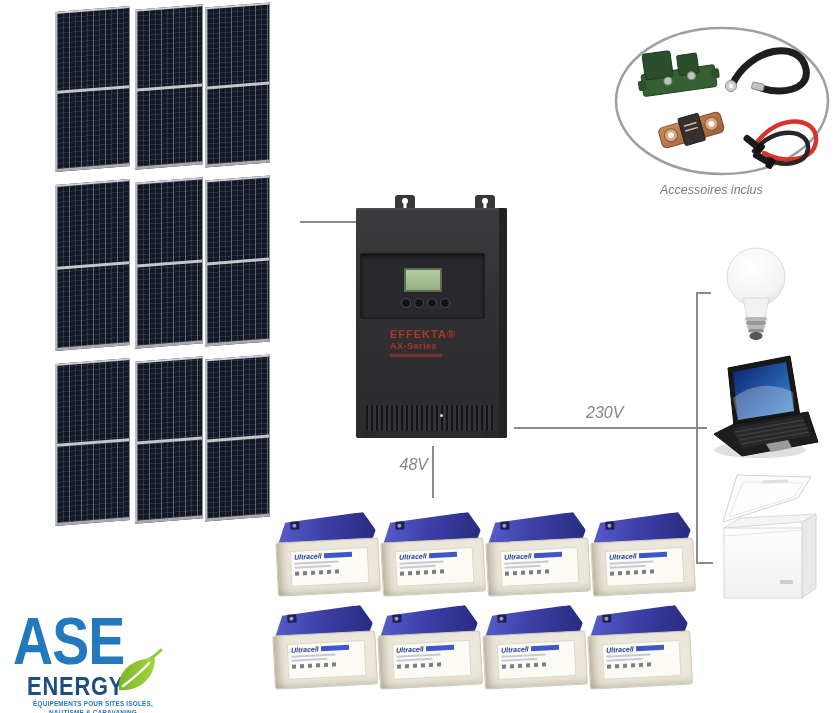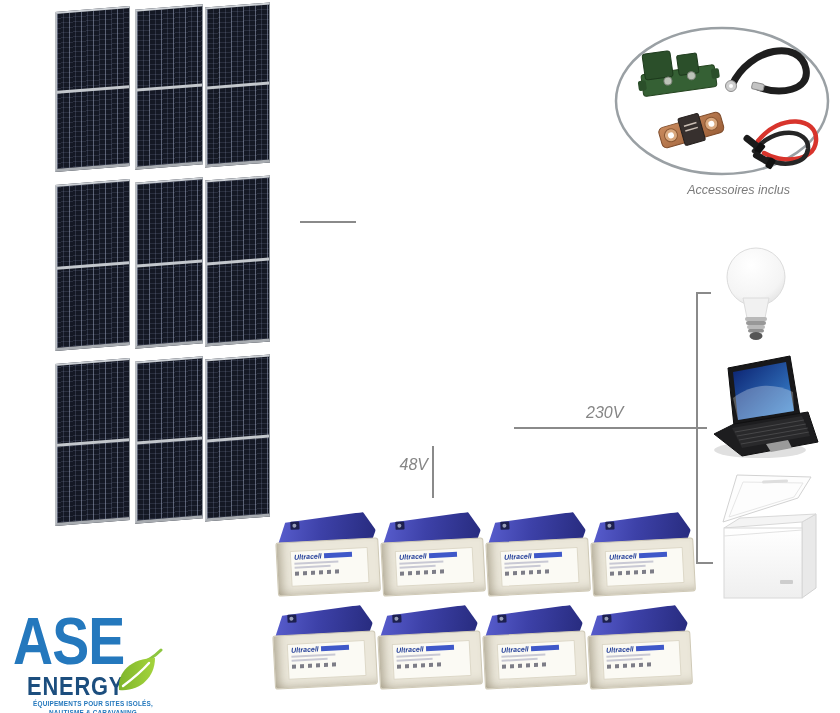--- a/index.html
+++ b/index.html
@@ -38,21 +38,21 @@
   .inv-brand-name{font-size:11px;font-weight:bold;letter-spacing:1px;}
   .inv-brand-series{font-size:9px;font-weight:bold;letter-spacing:.5px;margin-top:1px;}
   .inv-brand-sub{width:52px;height:3px;background:rgba(173,53,42,.6);margin-top:3px;}
   .inv-grille{position:absolute;left:10px;top:197px;width:128px;height:26px;border-radius:2px;
     background:repeating-linear-gradient(90deg,#151517 0 2px,#323335 2px 5px);}
   .inv-screw{position:absolute;left:84px;top:206px;width:3px;height:3px;border-radius:50%;background:#d6d6d6;}
   .inv-foot{position:absolute;bottom:0;width:10px;height:6px;background:#29292b;}
 
   
   .acc-circle{position:absolute;left:612px;top:25px;width:220px;height:152px;}
-  .acc-caption{position:absolute;left:660px;top:183px;width:130px;text-align:right;
+  .acc-caption{position:absolute;left:660px;top:183px;width:130px;text-align:left;
     font-style:italic;font-size:12.5px;color:#7a7a7a;}
 
   
   .battery{position:absolute;width:103px;height:82px;transform:rotate(-3deg);}
   .bat-top{position:absolute;left:2px;top:0;width:99px;height:30px;
     background:linear-gradient(100deg,#5a5fd0 0%,#3d41a8 45%,#272b7e 100%);
     clip-path:polygon(0% 100%,9% 22%,88% 0%,100% 62%,95% 100%);}
   .bat-term{position:absolute;left:16px;top:6px;width:9px;height:8px;background:#1d2050;border-radius:1px;}
   .bat-term::after{content:'';position:absolute;left:2px;top:2px;width:4px;height:4px;background:#9aa0b8;border-radius:50%;}
   .bat-body{position:absolute;left:0;top:26px;width:103px;height:54px;background:#ebe7da;
@@ -117,20 +117,44 @@
 
   <div class="wire" style="left:300px;top:221px;width:56px;height:2px;"></div>
   <div class="wire" style="left:432px;top:446px;width:2px;height:52px;"></div>
   <div class="wire" style="left:514px;top:427px;width:193px;height:2px;"></div>
   <div class="wire" style="left:696px;top:292px;width:2px;height:272px;"></div>
   <div class="wire" style="left:696px;top:292px;width:15px;height:2px;"></div>
   <div class="wire" style="left:696px;top:562px;width:17px;height:2px;"></div>
   <div class="vlabel" style="left:394px;top:456px;width:34px;text-align:right;">48V</div>
   <div class="vlabel" style="left:586px;top:404px;">230V</div>
 
+  <div class="inverter">
+    <div class="inv-ear" style="left:45px;"></div>
+    <div class="inv-ear" style="left:125px;"></div>
+    <div class="inv-body">
+      <div class="inv-recess">
+        <div class="inv-lcd"></div>
+        <div class="inv-btns">
+          <span class="inv-btn"></span>
+          <span class="inv-btn"></span>
+          <span class="inv-btn"></span>
+          <span class="inv-btn"></span>
+        </div>
+      </div>
+      <div class="inv-brand">
+        <div class="inv-brand-name">EFFEKTA®</div>
+        <div class="inv-brand-series">AX-Series</div>
+        <div class="inv-brand-sub"></div>
+      </div>
+      <div class="inv-grille"></div>
+      <div class="inv-screw"></div>
+      <div class="inv-foot" style="left:8px;"></div>
+      <div class="inv-foot" style="left:128px;"></div>
+    </div>
+  </div>
 
   <div class="acc-circle">
     <svg width="220" height="152" viewBox="0 0 220 152">
       <defs>
         <linearGradient id="copper" x1="0" y1="0" x2="1" y2="1">
           <stop offset="0" stop-color="#c98a5d"></stop>
             <stop offset="1" stop-color="#9c5f38"></stop>
         </linearGradient>
       </defs>
       <ellipse cx="110" cy="76" rx="106" ry="73" fill="none" stroke="#9aa0a4" stroke-width="2.5"></ellipse>

